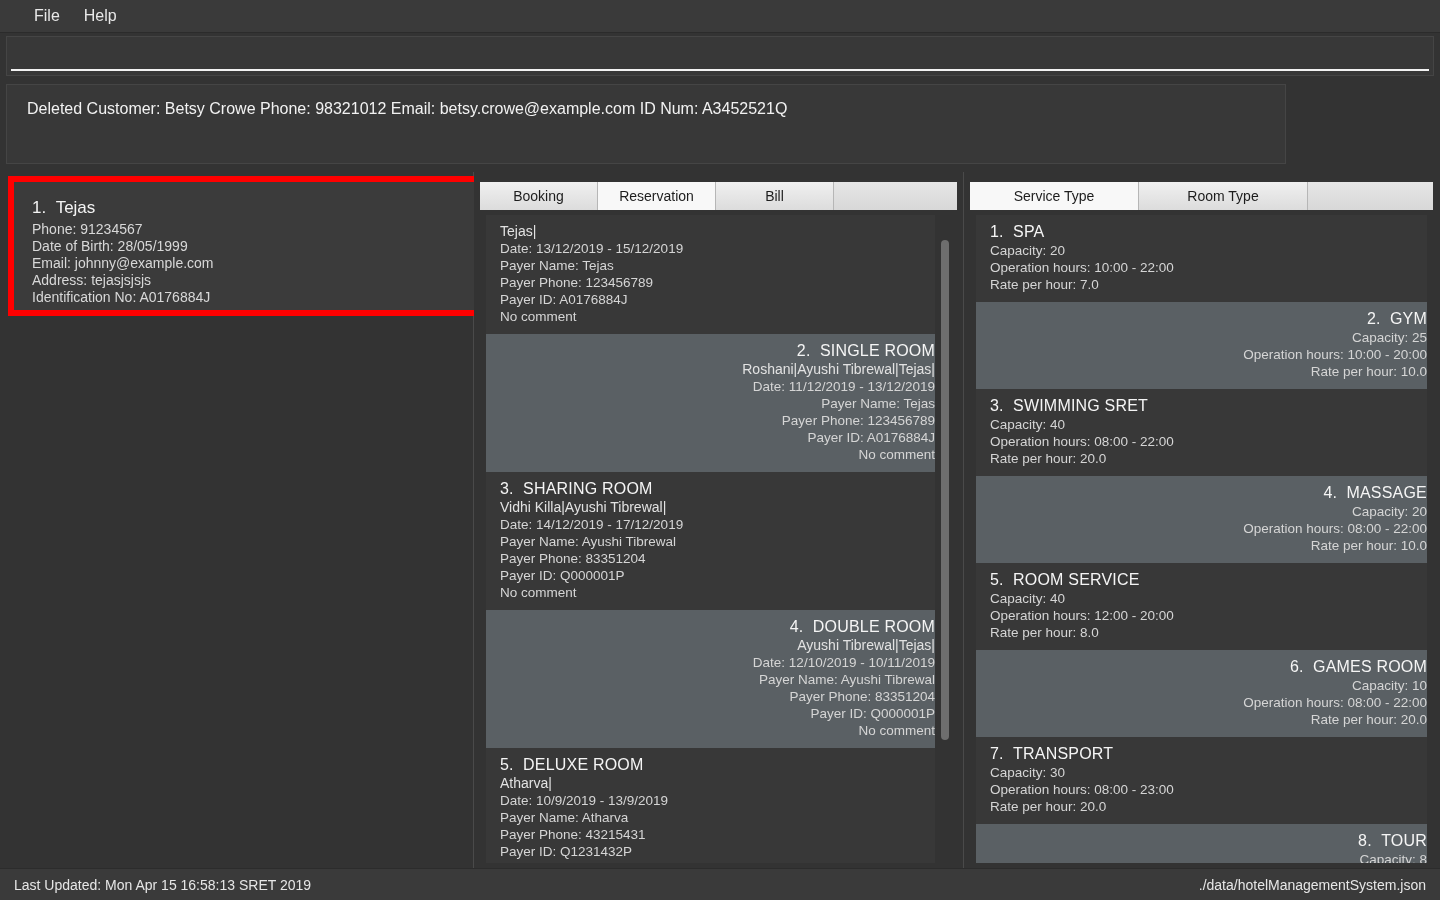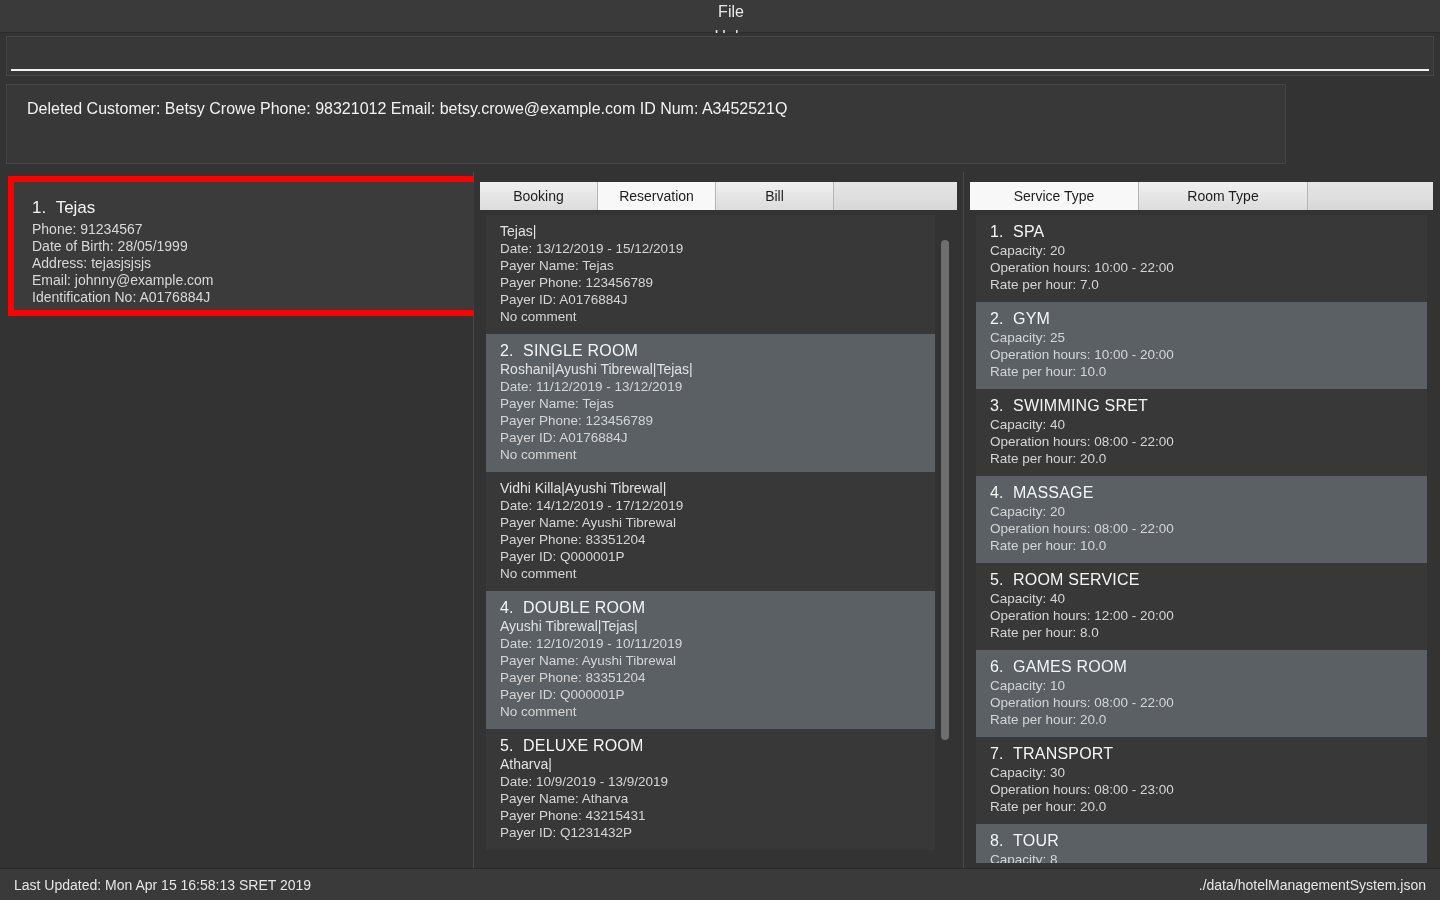--- a/index.html
+++ b/index.html
@@ -11,21 +11,20 @@
   }
   body { position: relative; }
 
   
   #menubar {
     position: absolute; left: 0; top: 0; width: 1440px; height: 33px;
     background: #3a3a3a;
     display: flex; align-items: center;
     padding-left: 22px;
     border-bottom: 1px solid #2b2b2b;
-    flex-direction: column;
   }
   .menu-item {
     color: #e8e8e8; font-size: 16px;
     padding: 3px 12px 4px 12px;
     cursor: default;
   }
 
   
   #entry-strip {
     position: absolute; left: 0; top: 33px; width: 1440px; height: 45px;
@@ -152,21 +151,21 @@
     position: absolute; left: 6px; top: 0; right: 0; bottom: 0;
     overflow: hidden;
   }
   #mid-inner { right: 22px; }
   #right-inner { right: 6px; left: 6px; }
 
   .list-item {
     padding: 8px 0 9px 14px;
     background: #383838;
   }
-  .list-item.alt { background: #5a6064; }
+  .list-item.alt { background: #5a6064; text-align: right; }
 
   .li-title {
     color: #f5f5f5; font-size: 16px; letter-spacing: .2px;
     margin-bottom: 1px; white-space: nowrap;
   }
   .li-sub {
     color: #e2e2e2; font-size: 14px; line-height: 17px; white-space: nowrap;
   }
   .li-line {
     color: #d5d5d5; font-size: 13.5px; line-height: 17px; white-space: nowrap;
@@ -216,22 +215,22 @@
 <div id="body-area">
 
   <div id="col-left">
     <div id="customer-highlight">
       <div id="customer-card">
         <div class="rec-title">
           <span>1.</span>&nbsp;&nbsp;<span>Tejas</span>
         </div>
         <div class="rec-line">Phone: 91234567</div>
         <div class="rec-line">Date of Birth: 28/05/1999</div>
+        <div class="rec-line">Email: johnny@example.com</div>
         <div class="rec-line">Address: tejasjsjsjs</div>
-        <div class="rec-line">Email: johnny@example.com</div>
         <div class="rec-line">Identification No: A0176884J</div>
       </div>
     </div>
   </div>
 
   <div id="col-mid">
     <div class="tabstrip" id="tabs-mid">
       <div class="tab">Booking</div>
       <div class="tab active">Reservation</div>
       <div class="tab">Bill</div>
@@ -255,20 +254,23 @@
           </div>
           <div class="li-sub">Roshani|Ayushi Tibrewal|Tejas|</div>
           <div class="li-line">Date: 11/12/2019 - 13/12/2019</div>
           <div class="li-line">Payer Name: Tejas</div>
           <div class="li-line">Payer Phone: 123456789</div>
           <div class="li-line">Payer ID: A0176884J</div>
           <div class="li-line">No comment</div>
         </div>
 
         <div class="list-item">
+          <div class="li-title">
+            <span>3.</span>&nbsp;&nbsp;<span>SHARING ROOM</span>
+          </div>
           <div class="li-sub">Vidhi Killa|Ayushi Tibrewal|</div>
           <div class="li-line">Date: 14/12/2019 - 17/12/2019</div>
           <div class="li-line">Payer Name: Ayushi Tibrewal</div>
           <div class="li-line">Payer Phone: 83351204</div>
           <div class="li-line">Payer ID: Q000001P</div>
           <div class="li-line">No comment</div>
         </div>
 
         <div class="list-item alt">
           <div class="li-title">

